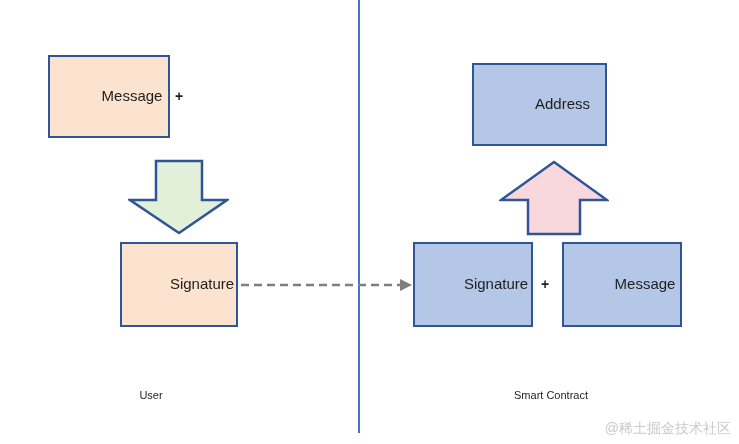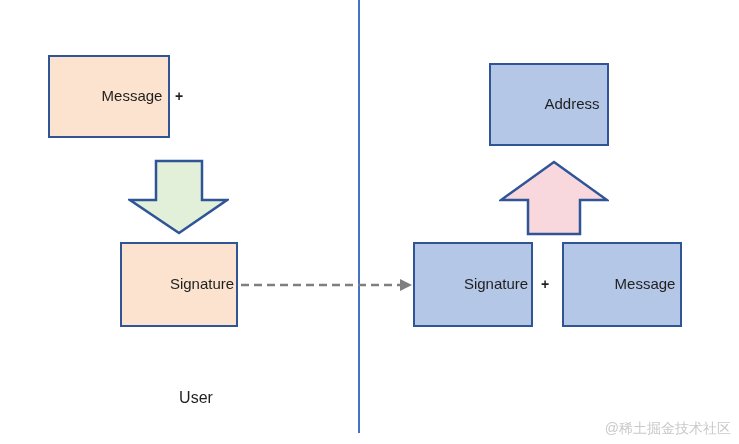--- a/index.html
+++ b/index.html
@@ -37,21 +37,21 @@
     text-align: center;
     line-height: 1.35;
     padding-left: 46px;
   }
   .box.peach { background: var(--peach); }
   .box.bluefill { background: var(--blue-fill); }
 
   .msg-left   { left: 48px;  top: 55px;  width: 122px; height: 83px; }
   .pk-left    { left: 192px; top: 55px;  width: 123px; height: 83px; }
   .sig-left   { left: 120px; top: 242px; width: 118px; height: 85px; }
-  .addr-right { left: 489px; top: 63px;  width: 120px; height: 83px; }
+  .addr-right { left: 472px; top: 63px;  width: 135px; height: 83px; }
   .sig-right  { left: 413px; top: 242px; width: 120px; height: 85px; }
   .msg-right  { left: 562px; top: 242px; width: 120px; height: 85px; }
 
   .plus {
     position: absolute;
     font-size: 14px;
     color: var(--text);
     font-weight: bold;
   }
   .plus-left  { left: 175px; top: 88px; }
@@ -71,25 +71,24 @@
   .up-arrow   { left: 499px; top: 160px; }
   .down-arrow polygon { fill: var(--green-fill); stroke: var(--border-blue); stroke-width: 2.5; stroke-linejoin: miter; }
   .up-arrow polygon   { fill: var(--pink-fill);  stroke: var(--border-blue); stroke-width: 2.5; stroke-linejoin: miter; }
 
   .dashed-arrow { left: 241px; top: 277px; }
   .dashed-arrow line { stroke: var(--dash-gray); stroke-width: 2.5; }
   .dashed-arrow polygon { fill: var(--dash-gray); }
 
   .section-label {
     position: absolute;
-    font-size: 16px;
+    font-size: 11px;
     color: var(--text);
     transform: translateX(-50%);
     white-space: nowrap;
-    margin-left: 45px;
   }
   .user-label { left: 151px; top: 389px; }
   .sc-label   { left: 551px; top: 389px; }
 
   .watermark {
     position: absolute;
     right: 8px;
     top: 420px;
     font-size: 14px;
     color: var(--watermark);
@@ -135,16 +134,17 @@
     <span>Signature</span>
   </div>
 
   <div class="plus plus-right">+</div>
 
   <div class="box bluefill msg-right">
     <span>Message</span>
   </div>
 
   <div class="section-label user-label">User</div>
+  <div class="section-label sc-label">Smart Contract</div>
 
   <div class="watermark">@稀土掘金技术社区</div>
 
 </div>
 
 </body></html>

